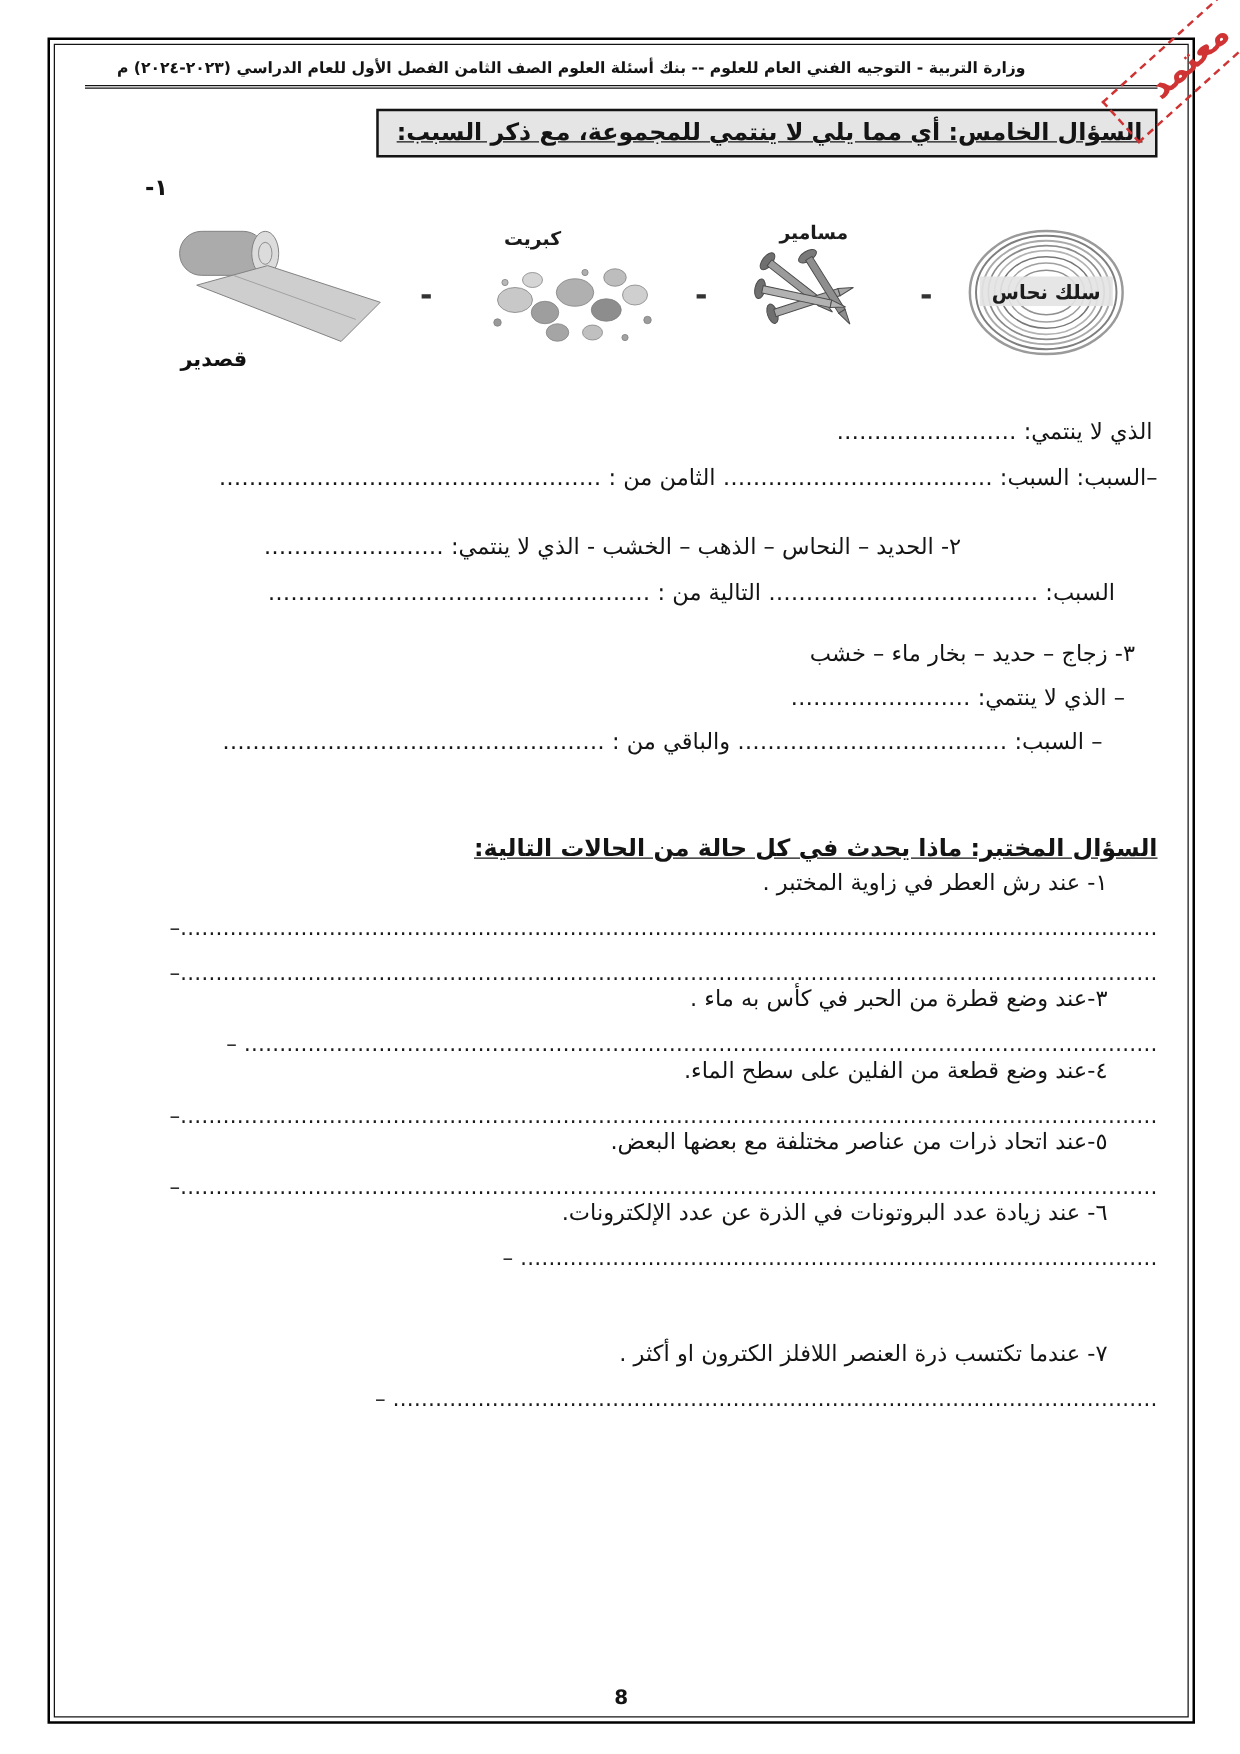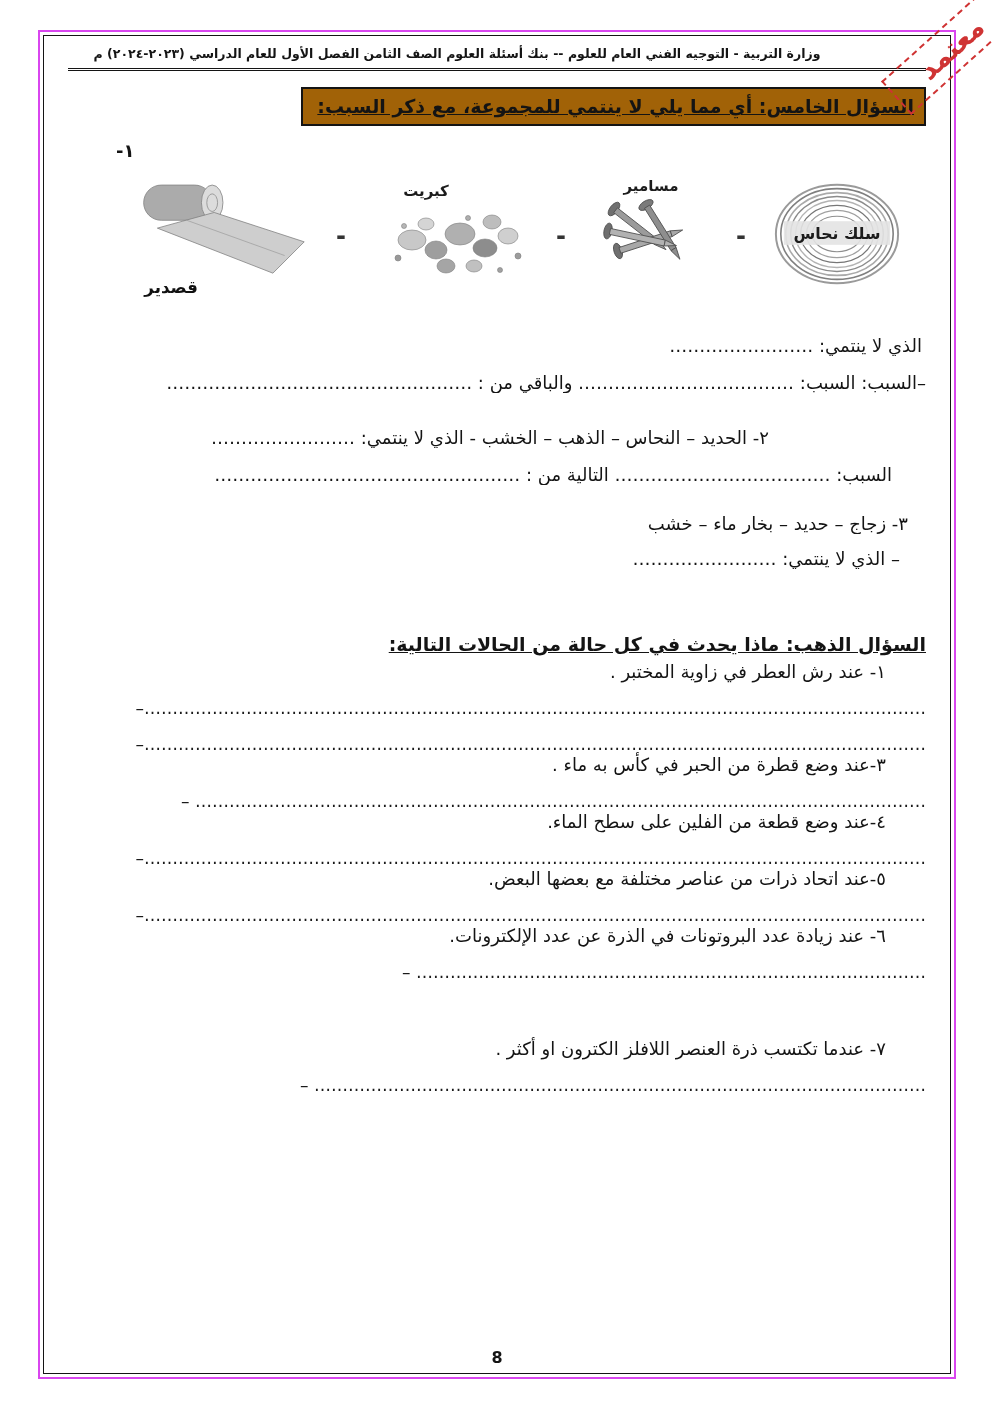--- a/index.html
+++ b/index.html
@@ -7,21 +7,21 @@
   body {
     width:992px; height:1403px;
     position:relative; overflow:hidden;
     font-family:"DejaVu Sans", sans-serif;
     color:#141414;
     direction:rtl;
   }
   
   .page-frame {
     position:absolute; top:30px; right:36px; bottom:24px; left:38px;
-    border:2px solid #d946ef;
+    border:2px solid #000000;
   }
   .page-frame-inner {
     position:absolute; top:3px; right:3px; bottom:3px; left:3px;
     border:1px solid #141414;
   }
   .page-content {
     position:relative; height:100%;
     padding:0 24px;
   }
   
@@ -41,21 +41,21 @@
     font-weight:bold; font-size:27px;
     padding:5px 34px;
     background:rgba(255,255,255,0.0);
     z-index:5;
   }
   
   .q5-title-wrap { margin:16px 0 0 0; text-align:right; }
   .q5-title {
     display:inline-block;
     border:2px solid #141414;
-    background:#a16207;
+    background:#e5e5e5;
     padding:6px 10px 7px 14px;
     font-size:19px; font-weight:bold;
     text-decoration:underline;
   }
   .item1-number {
     margin-top:14px; padding-left:48px;
     text-align:left;
     font-size:18px; font-weight:bold;
   }
   .images-row {
@@ -198,29 +198,30 @@
               <ellipse cx="86" cy="34" rx="5.5" ry="9" fill="none" stroke="#8a8a8a"></ellipse>
               <polygon points="88,44 180,74 148,106 30,60" fill="#cecece"></polygon>
               <line x1="60" y1="52" x2="160" y2="88" stroke="#a0a0a0"></line>
             </g>
             <text x="44" y="126" text-anchor="middle" font-size="17" font-weight="bold" fill="#111111">قصدير</text>
           </svg>
         </div>
       </div>
 
       <div class="q-line nb-line">الذي لا ينتمي: ……………………</div>
-      <div class="q-line reason-line">–السبب: السبب: ………………………………  والباقي من : ……………………………………………</div>
+      <div class="q-line reason-line">–السبب: السبب: ………………………………  الثامن من : ……………………………………………</div>
 
       <div class="q-line item2-line">٢-  الحديد  –  النحاس  –  الذهب – الخشب - الذي لا ينتمي: ……………………</div>
       <div class="q-line item2-reason">السبب: ………………………………  التالية من : ……………………………………………</div>
 
       <div class="q-line item3-line">٣- زجاج – حديد – بخار ماء – خشب</div>
       <div class="q-line item3-nb">– الذي لا ينتمي: ……………………</div>
-
-      <div class="q6-title">السؤال الذهب: ماذا يحدث في كل حالة من الحالات التالية:</div>
+      <div class="q-line item3-reason">– السبب: ………………………………  والباقي من : ……………………………………………</div>
+
+      <div class="q6-title">السؤال المختبر: ماذا يحدث في كل حالة من الحالات التالية:</div>
 
       <div class="q6-item">
         <div class="q6-item-text">١- عند رش العطر في زاوية المختبر .</div>
         <div class="q6-answer-line">…………………………………………………………………………………………………………………………–</div>
       </div>
       <div class="q6-item">
         <div class="q6-answer-line">…………………………………………………………………………………………………………………………–</div>
       </div>
       <div class="q6-item">
         <div class="q6-item-text">٣-عند وضع قطرة من الحبر في كأس به ماء .</div>

